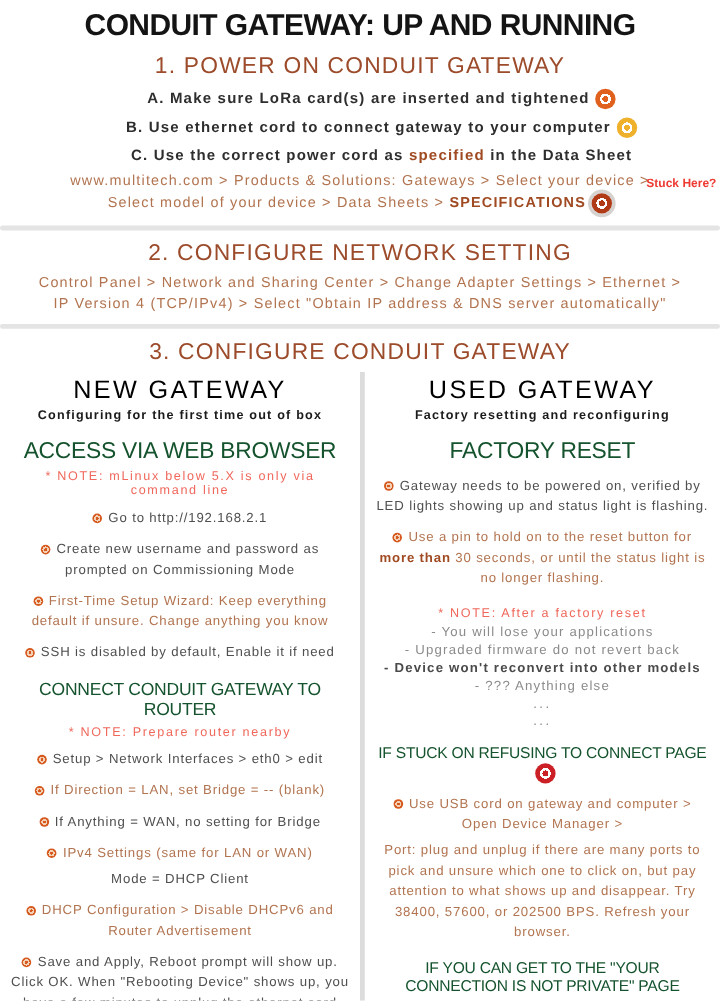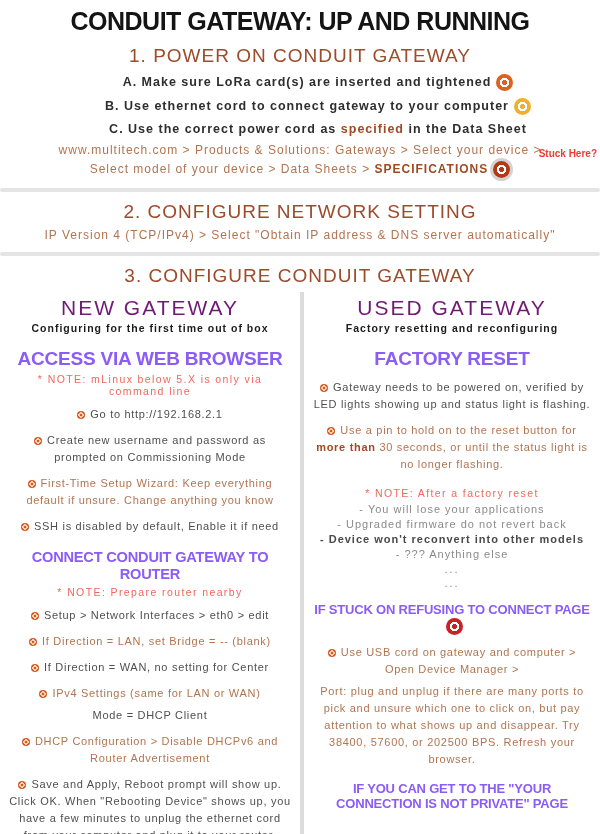--- a/index.html
+++ b/index.html
@@ -16,24 +16,24 @@
   .path-bold { font-weight:700; color:#a04a22; }
 
   .divider { height:4px; background:#e4e4e4; border-radius:2px; margin:10px 0 4px; }
 
   .stuck { position:absolute; right:3px; top:148px; color:#ee3b33; font-size:10px; font-weight:700; }
 
   .cols { display:flex; align-items:stretch; text-align:center; margin-top:4px; }
   .col { width:50%; box-sizing:border-box; padding:0 8px 14px; }
   .col-right { border-left:4px solid #dcdcdc; }
 
-  .col-header { margin:4px 0 0; font-size:21px; font-weight:400; color:#701a75; letter-spacing:2px; }
+  .col-header { margin:4px 0 0; font-size:21px; font-weight:400; color:#000000; letter-spacing:2px; }
   .col-sub { margin:2px 0 8px; font-size:10.5px; font-weight:700; color:#1b1b1b; letter-spacing:1px; }
 
-  .block-title { margin:14px 0 0; font-size:19px; font-weight:700; color:#8b5cf6; letter-spacing:-0.2px; line-height:1.15; }
+  .block-title { margin:14px 0 0; font-size:19px; font-weight:400; color:#14532d; letter-spacing:-0.2px; line-height:1.15; }
   .block-title.small { font-size:14.6px; }
   .block-title.mid { font-size:13px; }
 
   .note { margin:3px 0 4px; font-size:10.5px; color:#f0685c; letter-spacing:1.4px; }
 
   .bullet, .cont { margin:9px 0; font-size:11px; letter-spacing:0.7px; line-height:1.55; }
   .cont { margin-top:-4px; }
   .dark  { color:#4f4f4f; }
   .brown { color:#b27450; }
   .bold-seg { font-weight:700; color:#a04a22; }
@@ -76,20 +76,21 @@
       <span>Select model of your device &gt; Data Sheets &gt; </span><span class="path-bold">SPECIFICATIONS</span><span class="target rust"></span>
     </p>
   </div>
 
   <span class="stuck">Stuck Here?</span>
 
   <div class="divider"></div>
 
   <div>
     <h2 class="sec-heading">2. CONFIGURE NETWORK SETTING</h2>
+    <p class="path-line">Control Panel &gt; Network and Sharing Center &gt; Change Adapter Settings &gt; Ethernet &gt;</p>
     <p class="path-line">IP Version 4 (TCP/IPv4) &gt; Select "Obtain IP address &amp; DNS server automatically"</p>
   </div>
 
   <div class="divider"></div>
 
   <h2 class="sec-heading">3. CONFIGURE CONDUIT GATEWAY</h2>
 
   <div class="cols">
 
     <div class="col col-left">
@@ -102,21 +103,21 @@
       <p class="bullet dark"><span class="dot"></span><span>Go to http://192.168.2.1</span></p>
       <p class="bullet dark"><span class="dot"></span><span>Create new username and password as prompted on Commissioning Mode</span></p>
       <p class="bullet brown"><span class="dot"></span><span>First-Time Setup Wizard: Keep everything default if unsure. Change anything you know</span></p>
       <p class="bullet dark"><span class="dot"></span><span>SSH is disabled by default, Enable it if need</span></p>
 
       <h4 class="block-title small">CONNECT CONDUIT GATEWAY TO ROUTER</h4>
       <p class="note">* NOTE: Prepare router nearby</p>
 
       <p class="bullet dark"><span class="dot"></span><span>Setup &gt; Network Interfaces &gt; eth0 &gt; edit</span></p>
       <p class="bullet brown"><span class="dot"></span><span>If Direction = LAN, set Bridge = -- (blank)</span></p>
-      <p class="bullet dark"><span class="dot"></span><span>If Direction = WAN, no setting for Center</span></p>
+      <p class="bullet dark"><span class="dot"></span><span>If Anything = WAN, no setting for Bridge</span></p>
       <p class="bullet brown"><span class="dot"></span><span>IPv4 Settings (same for LAN or WAN)</span></p>
       <p class="cont dark">Mode = DHCP Client</p>
       <p class="bullet brown"><span class="dot"></span><span>DHCP Configuration &gt; Disable DHCPv6 and Router Advertisement</span></p>
       <p class="bullet dark"><span class="dot"></span><span>Save and Apply, Reboot prompt will show up. Click OK. When "Rebooting Device" shows up, you have a few minutes to unplug the ethernet cord from your computer and plug it to your router.</span></p>
 
     </div>
 
     <div class="col col-right">
       <h3 class="col-header">USED GATEWAY</h3>
       <p class="col-sub">Factory resetting and reconfiguring</p>

